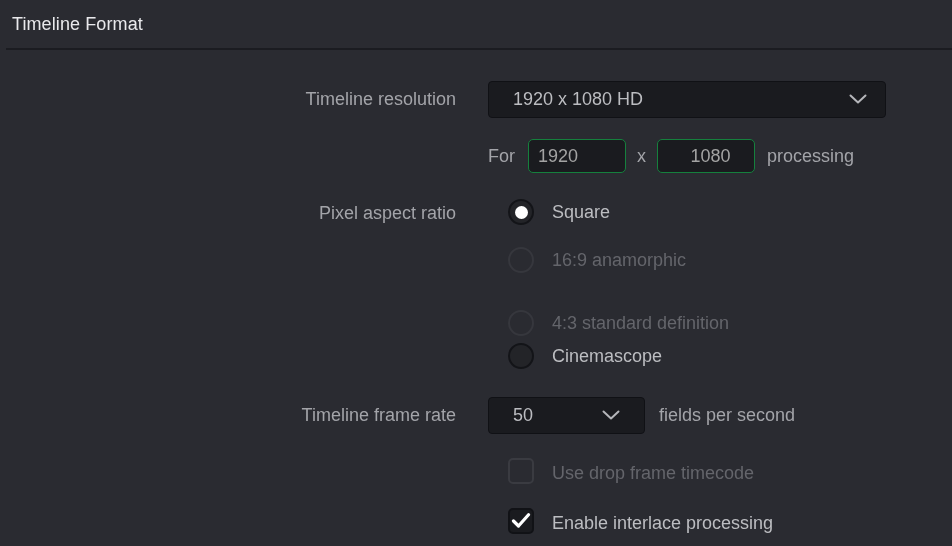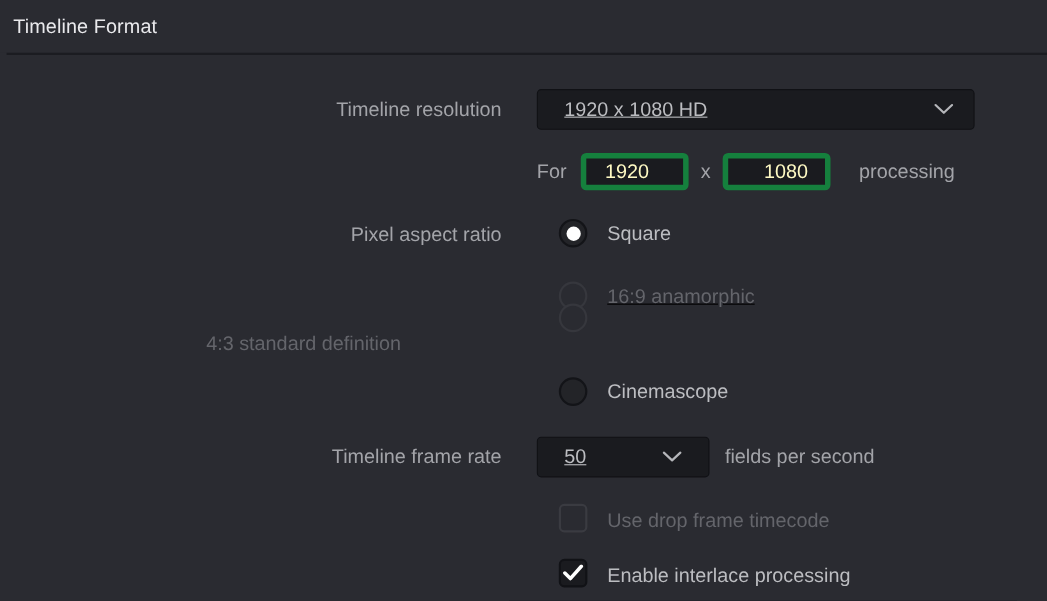--- a/index.html
+++ b/index.html
@@ -84,21 +84,20 @@
     box-sizing: border-box;
     cursor: default;
   }
   .dropdown.wide { width: 398px; }
   .dropdown.narrow { width: 157px; }
   .dropdown-value {
     font-size: 18px;
     color: #bcbdc1;
     margin-left: 24px;
     white-space: nowrap;
-    text-decoration: underline;
   }
   .dropdown .chevron {
     position: absolute;
     right: 18px;
     top: 50%;
     transform: translateY(-50%);
     width: 18px;
     height: 12px;
   }
   .dropdown.narrow .chevron { right: 24px; }
@@ -107,29 +106,29 @@
   
   .subrow-text {
     font-size: 18px;
     color: #a3a4a9;
     white-space: nowrap;
   }
   .numfield {
     width: 98px;
     height: 34px;
     background: #1a1b1f;
-    border: 5px solid #15803d;
+    border: 1px solid #15803d;
     border-radius: 5px;
     box-sizing: border-box;
     display: flex;
     align-items: center;
-    color: #fef9c3;
+    color: #a3a3a3;
     font-size: 18px;
     font-family: "Liberation Sans", sans-serif;
-    padding: 0 0 0 17px;
+    padding: 0 0 0 9px;
     outline: none;
     cursor: text;
   }
 
   
   .radio-row {
     position: absolute;
     display: flex;
     align-items: center;
     height: 34px;
@@ -225,40 +224,40 @@
         </span>
       </div>
     </div>
 
     <div class="row" style="left:0; top:87px;">
       <div class="row-label"></div>
       <span class="subrow-text">For</span>
       <input class="numfield" style="margin-left: 13px;" type="text" value="1920">
       <span class="subrow-text" style="margin-left:11px;">x</span>
       <input class="numfield" style="margin-left: 11px; text-align: center;" type="text" value="1080">
-      <span class="subrow-text" style="margin-left:26px;">processing</span>
+      <span class="subrow-text" style="margin-left:12px;">processing</span>
     </div>
 
     <div class="row" style="left:0; top:144px;">
       <div class="row-label">Pixel aspect ratio</div>
     </div>
 
     <div class="radio-row" style="left:0; top:145px;">
       <span class="radio enabled">
         <span class="dot"></span>
       </span>
       <span class="radio-label">Square</span>
     </div>
 
-    <div class="radio-row" style="left:0; top:202px;text-decoration:underline;">
+    <div class="radio-row" style="left:0; top:193px;">
       <span class="radio disabled"></span>
       <span class="radio-label dim">16:9 anamorphic</span>
     </div>
 
-    <div class="radio-row" style="left:0; top:226px;flex-direction:column;">
+    <div class="radio-row" style="left:0; top:256px;">
       <span class="radio disabled"></span>
       <span class="radio-label dim">4:3 standard definition</span>
     </div>
 
     <div class="radio-row" style="left:0; top:289px;">
       <span class="radio enabled"></span>
       <span class="radio-label">Cinemascope</span>
     </div>
 
     <div class="row" style="left:0; top:346px;">

